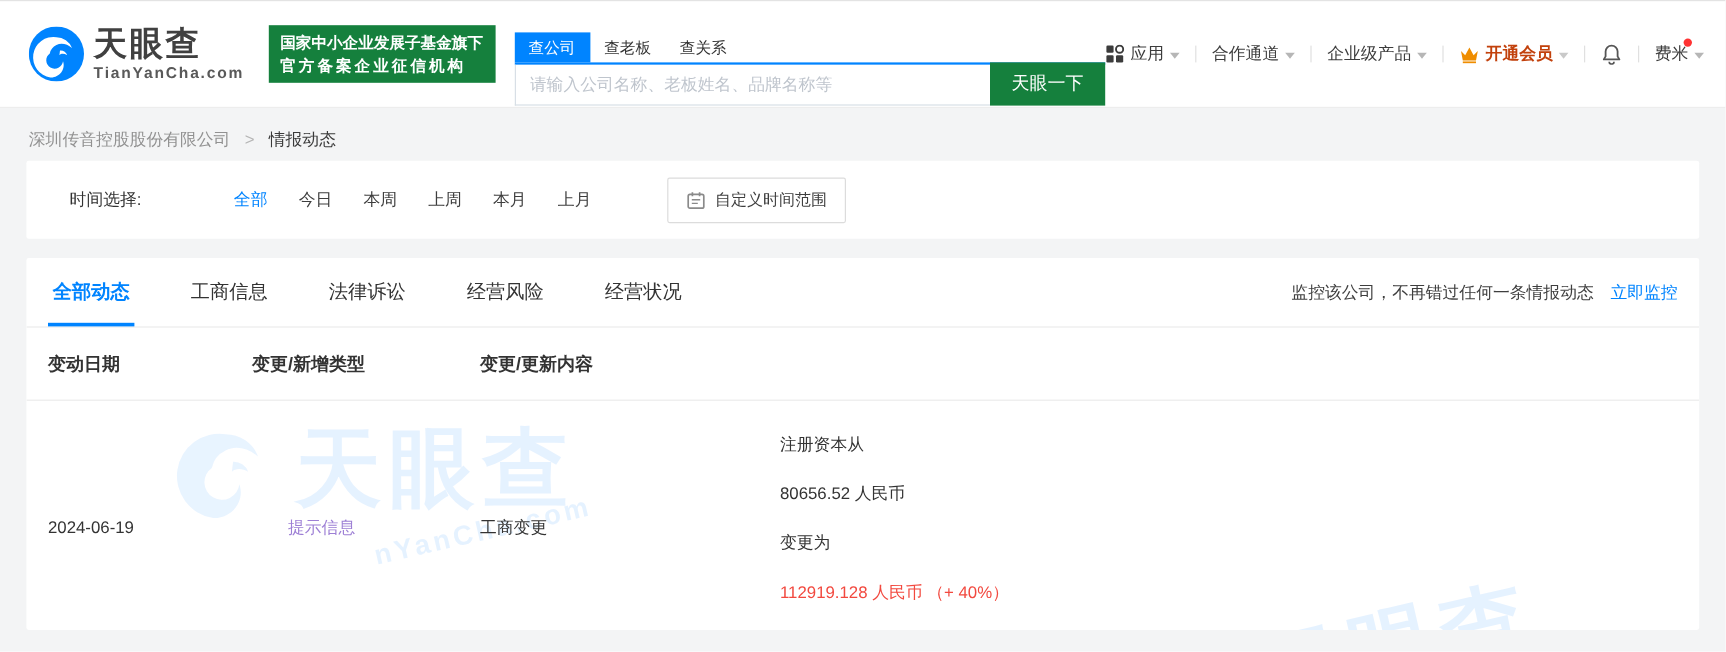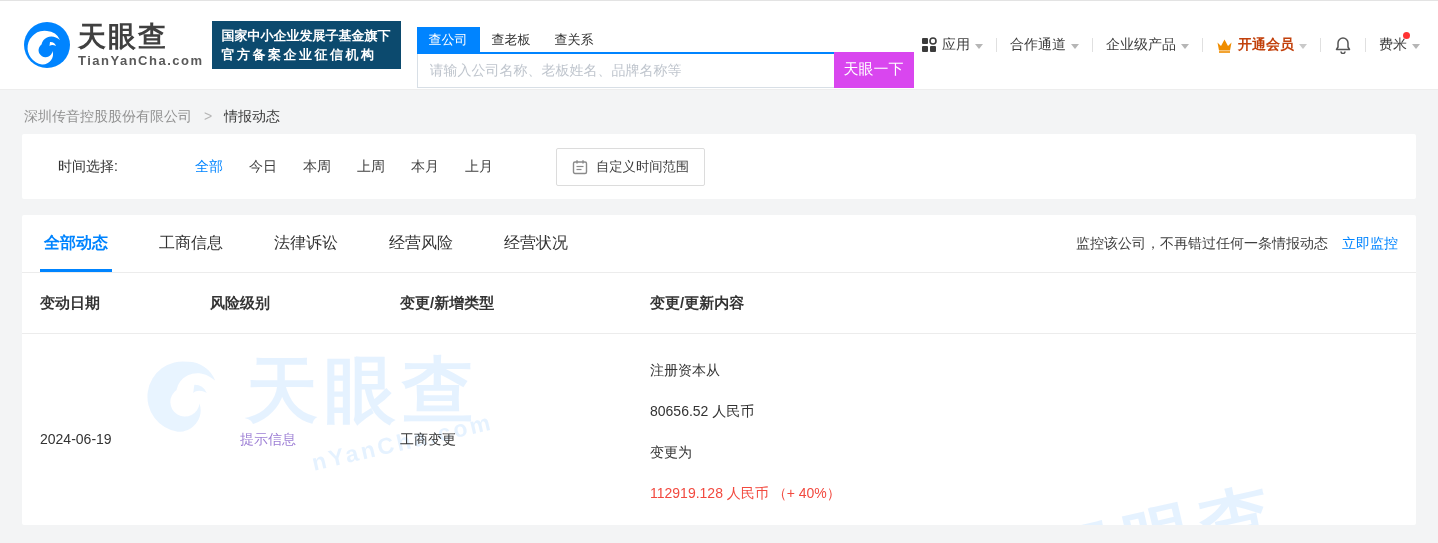--- a/index.html
+++ b/index.html
@@ -8,33 +8,33 @@
   .page { width:1438px; height:543px; position:relative; }
 
   
   .header { height:90px; background:#fff; border-top:1px solid #e3e3e3; border-bottom:1px solid #ededed;
             display:flex; align-items:center; padding:0 18px 0 24px; }
   .logo { display:flex; align-items:center; cursor:pointer; }
   .logo-mark { width:46px; height:46px; }
   .logo-words { margin-left:8px; display:flex; flex-direction:column; }
   .logo-brand { font-size:28px; font-weight:700; color:#404040; letter-spacing:2px; line-height:30px; }
   .logo-domain { font-size:13px; font-weight:700; color:#595959; letter-spacing:1.5px; margin-top:1px;text-align:center; }
-  .gov-badge { margin-left:8px; background:#0c4a6e; color:#fff; font-size:13px; line-height:19px;
+  .gov-badge { margin-left:20px; background:#15803d; color:#fff; font-size:13px; line-height:19px;
                padding:5px 10px; font-weight:600; white-space:nowrap; }
   .gov-badge .l2 { letter-spacing:2.5px; }
 
   .search-wrap { margin-left:16px; width:497px;margin-top:24px; }
   .search-tabs { display:flex; }
   .search-tab { font-size:13px; padding:4px 12px 3px; color:#333; cursor:pointer; }
   .search-tab.active { background:#0084ff; color:#fff; }
   .search-row { display:flex; border-top:2px solid #0084ff; }
   .search-input { flex:1; height:34px; border:1px solid #d8dfe6; border-top:none; border-right:none;
                   padding:0 12px; font-size:14px; color:#333; outline:none; font-family:"Liberation Sans",sans-serif; }
   .search-input::placeholder { color:#bfc5cd; }
-  .search-btn { width:80px; height:36px; margin-top:-2px; background:#d946ef; color:#fff; border:none;
+  .search-btn { width:96px; height:36px; margin-top:-2px; background:#15803d; color:#fff; border:none;
                 font-size:15px; cursor:pointer; font-family:"Liberation Sans",sans-serif; }
 
   .top-nav { margin-left:auto; display:flex; align-items:center; font-size:14px; color:#3c3c3c; }
   .nav-item { display:flex; align-items:center; cursor:pointer; white-space:nowrap; position:relative; }
   .nav-sep { width:1px; height:14px; background:#e0e0e0; margin:0 13px; }
   .caret { width:0; height:0; border-left:4px solid transparent; border-right:4px solid transparent;
            border-top:5px solid #b6b6b6; margin-left:5px; margin-top:2px; }
   .vip { color:#c2410c; font-weight:600; }
   .vip .caret { border-top-color:#c9c9c9; }
   .icon-svg { display:inline-flex; margin-right:5px; }
@@ -222,21 +222,20 @@
       <div class="main-tab">经营风险</div>
       <div class="main-tab">经营状况</div>
       <div class="monitor">
         <span>监控该公司，不再错过任何一条情报动态</span>
         <span class="monitor-link">立即监控</span>
       </div>
     </div>
 
     <div class="trow thead">
       <div>变动日期</div>
-      <div>风险级别</div>
       <div>变更/新增类型</div>
       <div>变更/更新内容</div>
     </div>
 
     <div class="trow tbody-row">
       <div class="cell-mid">2024-06-19</div>
       <div class="cell-mid">
         <span class="risk-tag">提示信息</span>
       </div>
       <div class="cell-mid">工商变更</div>

